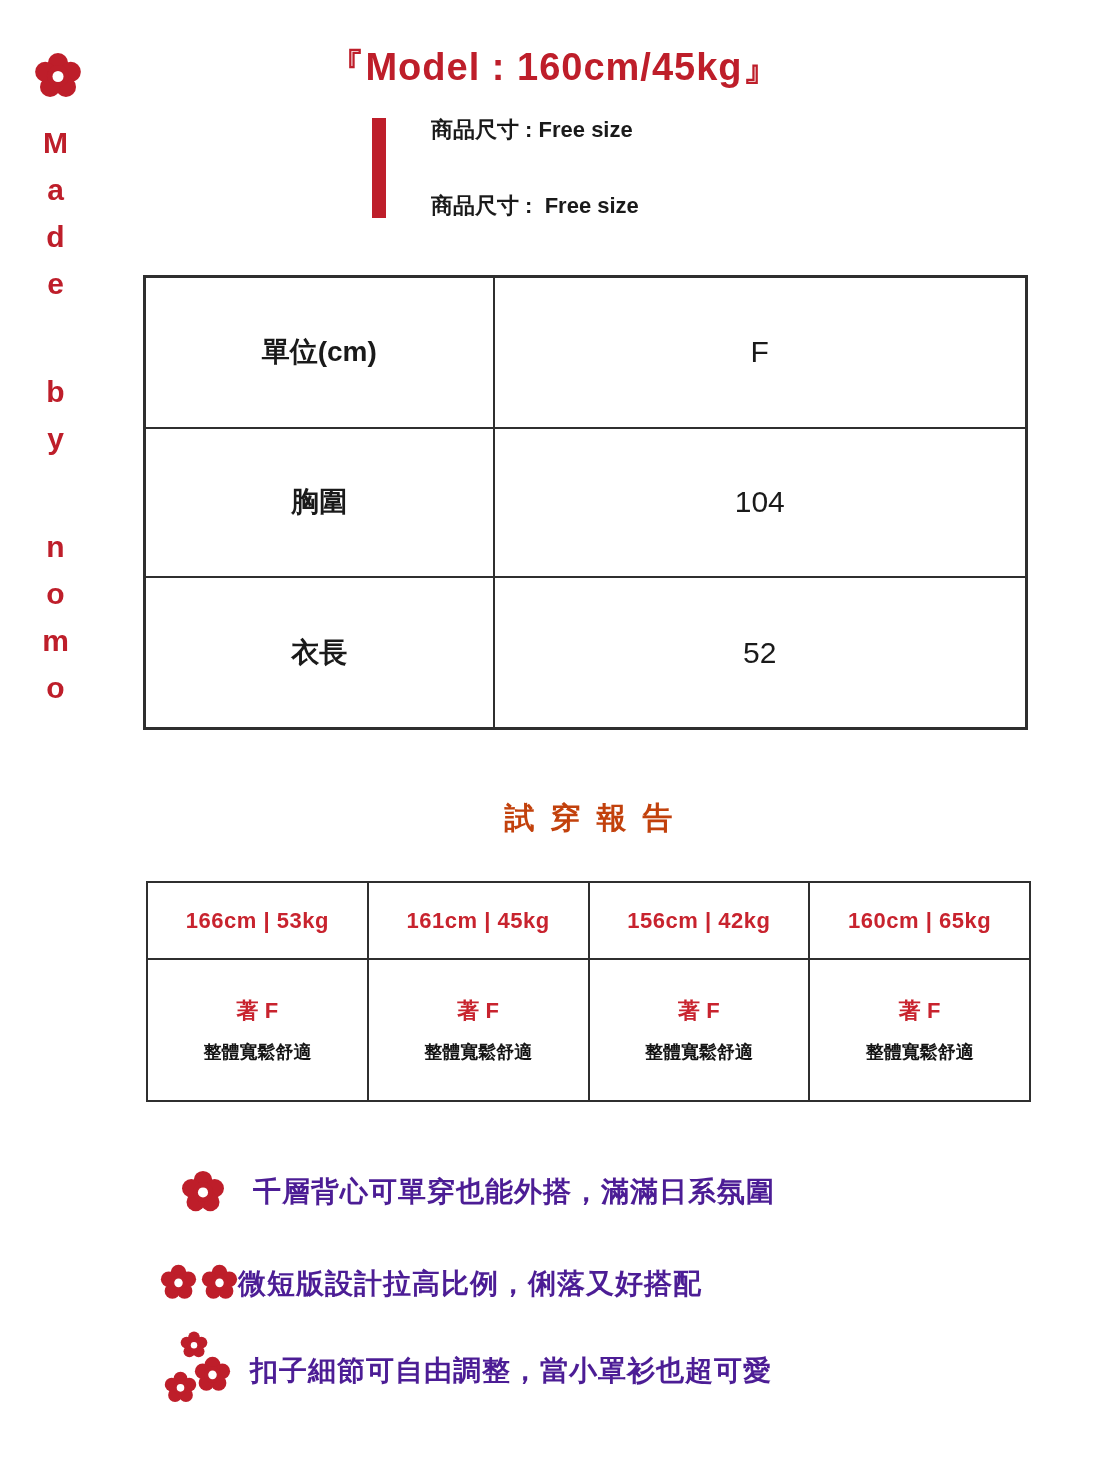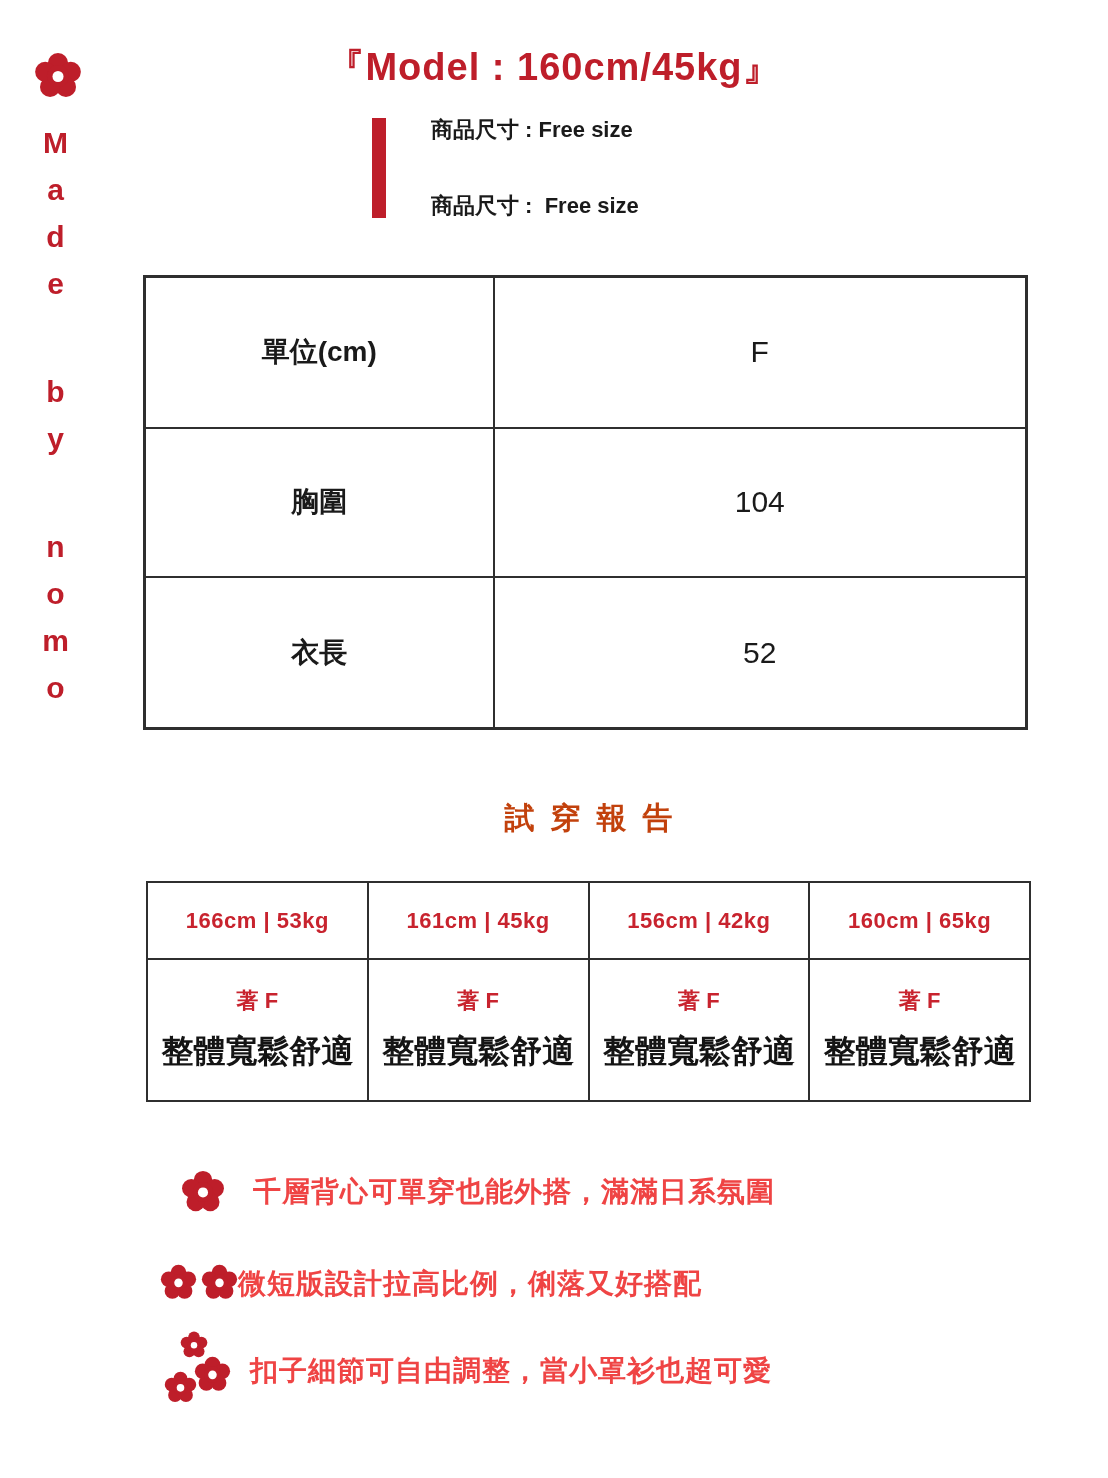--- a/index.html
+++ b/index.html
@@ -55,24 +55,24 @@
     letter-spacing:16px;text-indent:16px;color:#c2410c;
   }
   .fit-table{
     position:absolute;left:146px;top:881px;width:885px;height:221px;
     table-layout:fixed;border:2px solid var(--line);
   }
   .fit-table td{border:2px solid var(--line);text-align:center;vertical-align:middle;}
   .fit-table tr.hdr td{height:77px;text-align:center;}
   .fit-table .stats{font-size:22px;font-weight:700;color:#C8232E;letter-spacing:0.5px;}
   .fit-table .wears{font-size:22px;font-weight:700;color:#C8232E;margin-bottom:14px;}
-  .fit-table .comment{font-size:32px;font-weight:700;color:#141414;}
+  .fit-table .comment{font-size:18px;font-weight:700;color:#141414;}
   
   .feature{position:absolute;display:flex;align-items:center;}
-  .feature .txt{font-size:28px;font-weight:700;color:#ef4444;letter-spacing:1px;white-space:pre;}
+  .feature .txt{font-size:28px;font-weight:700;color:#4c1d95;letter-spacing:1px;white-space:pre;}
   #feature-1{left:181px;top:1166px;height:52px;}
   #feature-1 .icons{width:44px;height:44px;flex:none;}
   #feature-1 .txt{margin-left:28px;}
   #feature-2{left:160px;top:1260px;height:48px;}
   #feature-2 .icons{width:78px;height:40px;flex:none;display:flex;gap:4px;}
   #feature-2 .icons svg{width:37px;height:37px;}
   #feature-2 .txt{margin-left:0;}
   #feature-3{left:164px;top:1330px;height:82px;}
   #feature-3 .icons{width:68px;height:80px;flex:none;position:relative;}
   #feature-3 .icons svg{position:absolute;}

